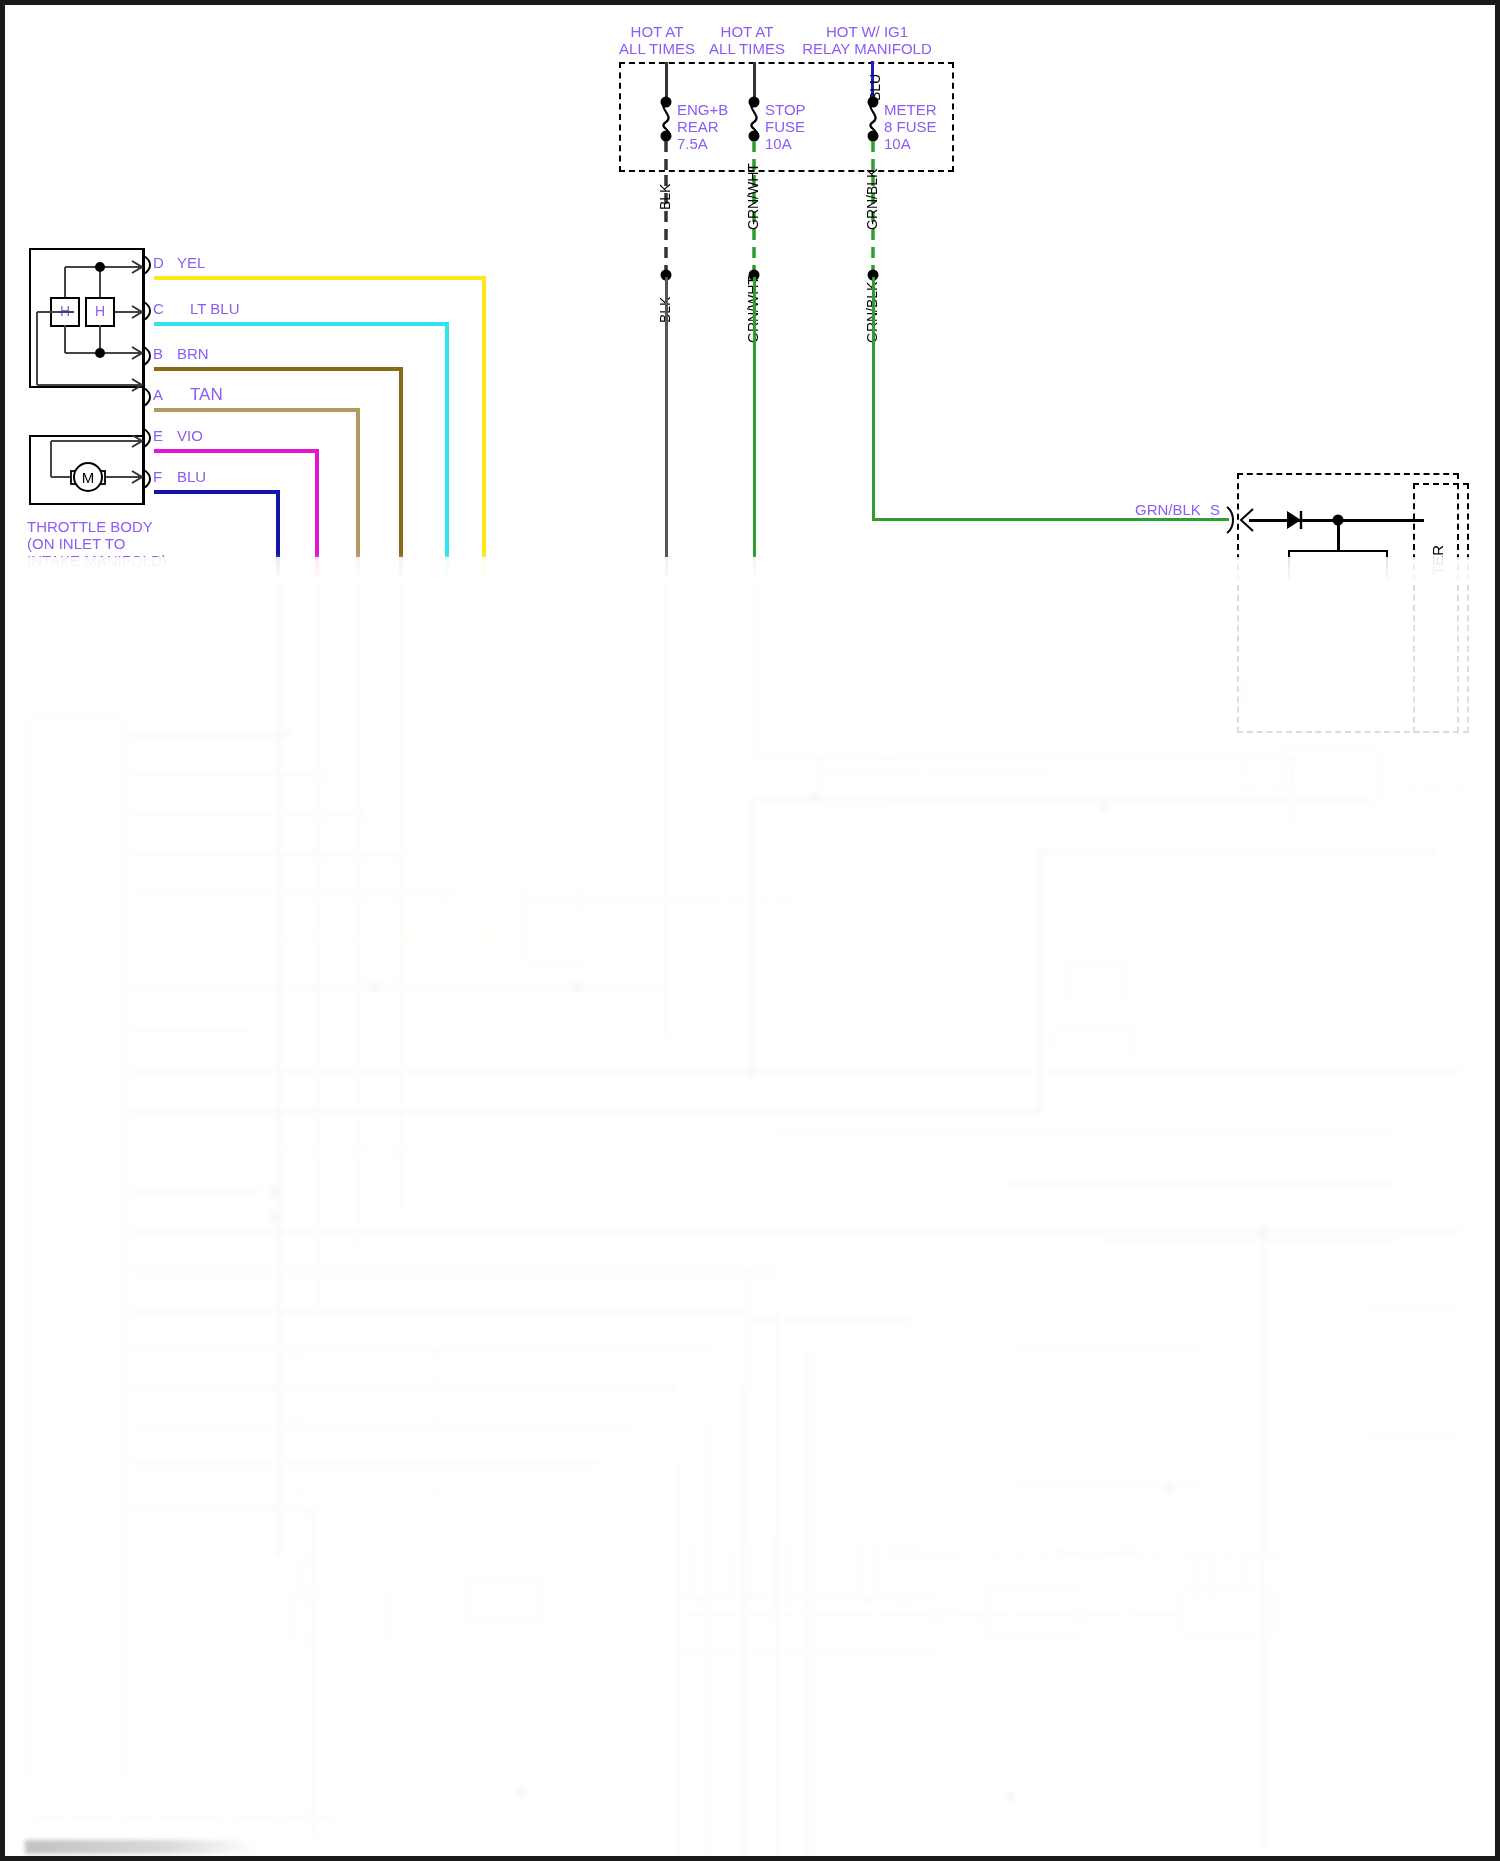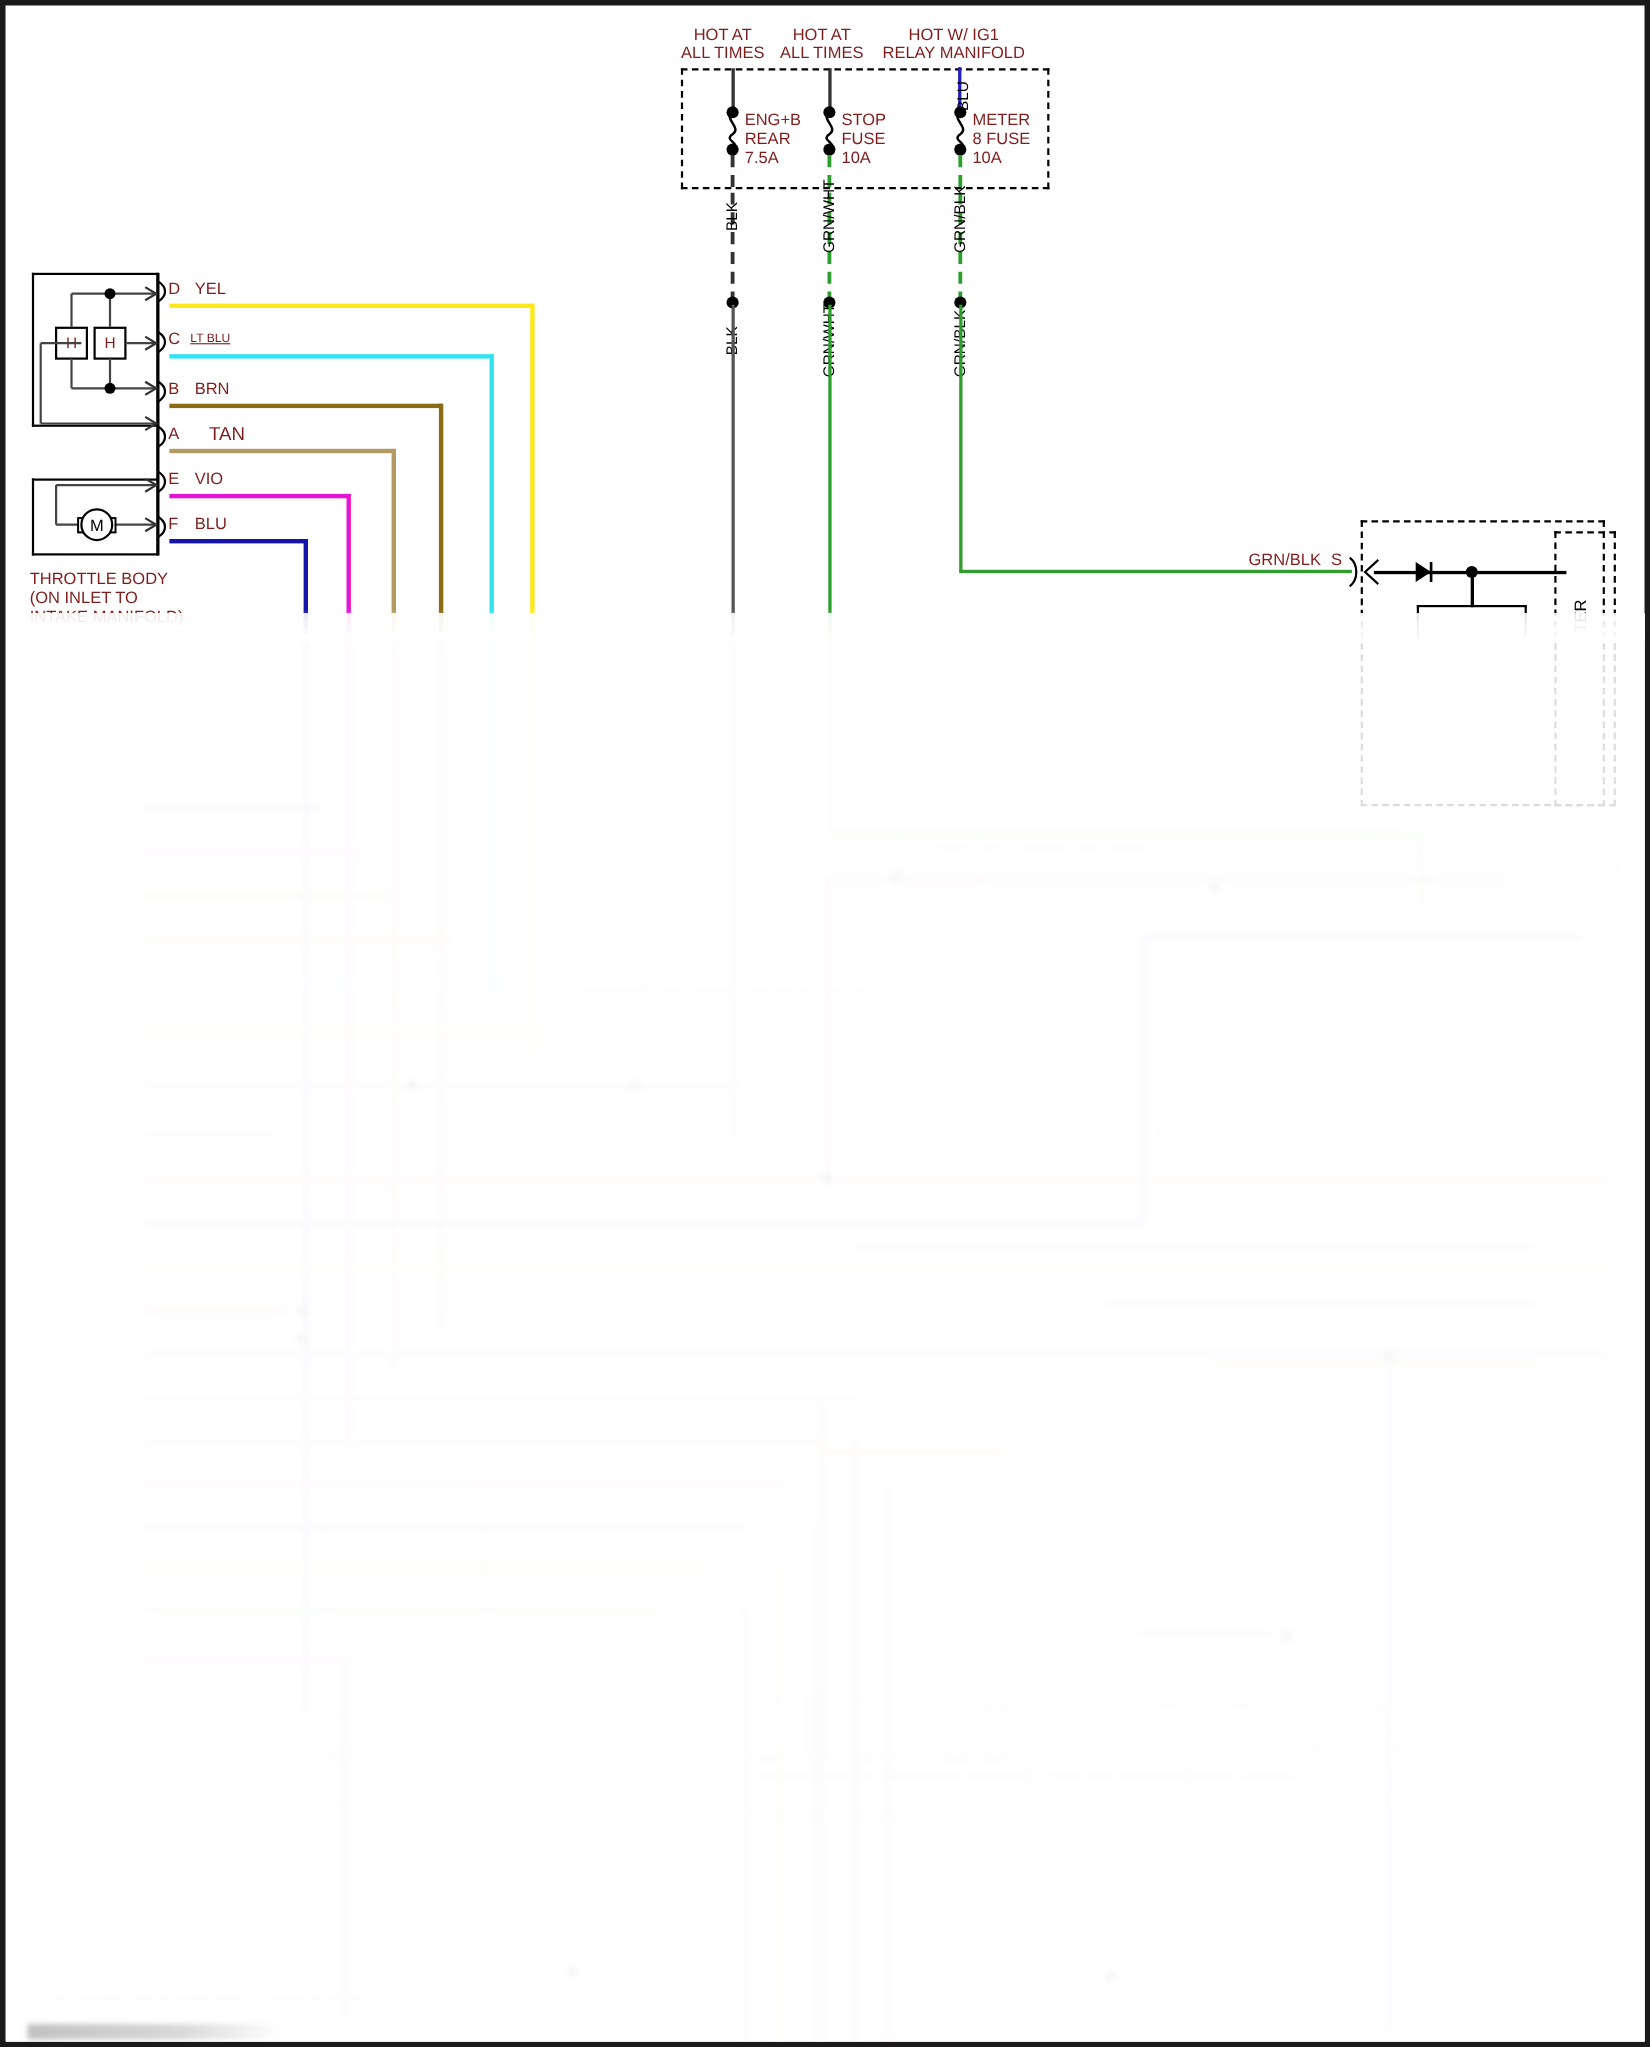--- a/index.html
+++ b/index.html
@@ -9,21 +9,21 @@
   #page{
     position:relative;
     width:1500px;height:1861px;
     background:#ffffff;
     overflow:hidden;
     border:5px solid #1a1a1a;
     box-sizing:border-box;
   }
   #canvas{position:absolute;inset:0;}
 
-  .txt{position:absolute;white-space:pre;color:#7f1d1d;font-size:15px;line-height:17px;}
+  .txt{position:absolute;white-space:pre;color:#8b5cf6;font-size:15px;line-height:17px;}
   .txt.c{text-align:center;transform:translateX(-50%);}
   .vtxt{position:absolute;white-space:pre;color:#000;font-size:15px;
         transform-origin:0 0;transform:rotate(-90deg);}
 
   .wire{position:absolute;}
   .wh{height:3px;}
   .wv{width:3px;}
 
   .dot{position:absolute;width:11px;height:11px;border-radius:50%;background:#000;
        transform:translate(-50%,-50%);}
@@ -201,21 +201,21 @@
     </svg>
     <div class="txt" style="left:148px;top:249px;font-size:15px;">D</div>
     <div class="txt" style="left:172px;top:249px;font-size:15px;">YEL</div>
     <div class="wire wh" style="left:149px;top:271px;width:331px;background:#ffe81a;height:4px;"></div>
     <div class="wire wv" style="left:477px;top:271px;height:300px;background:#ffe81a;width:4px;"></div>
 
     <svg style="position:absolute;left:137px;top:295px;" width="14" height="22">
       <path d="M2 2 C 10 7, 10 15, 2 20" stroke="#000" stroke-width="2" fill="none"></path>
     </svg>
     <div class="txt" style="left:148px;top:295px;font-size:15px;">C</div>
-    <div class="txt" style="left:168px;top:295px;font-size:11px;text-decoration:underline;">LT BLU</div>
+    <div class="txt" style="left:185px;top:295px;font-size:15px;">LT BLU</div>
     <div class="wire wh" style="left:149px;top:317px;width:294px;background:#31e3f0;height:4px;"></div>
     <div class="wire wv" style="left:440px;top:317px;height:254px;background:#31e3f0;width:4px;"></div>
 
     <svg style="position:absolute;left:137px;top:340px;" width="14" height="22">
       <path d="M2 2 C 10 7, 10 15, 2 20" stroke="#000" stroke-width="2" fill="none"></path>
     </svg>
     <div class="txt" style="left:148px;top:340px;font-size:15px;">B</div>
     <div class="txt" style="left:172px;top:340px;font-size:15px;">BRN</div>
     <div class="wire wh" style="left:149px;top:362px;width:248px;background:#8a6a14;height:4px;"></div>
     <div class="wire wv" style="left:394px;top:362px;height:209px;background:#8a6a14;width:4px;"></div>

